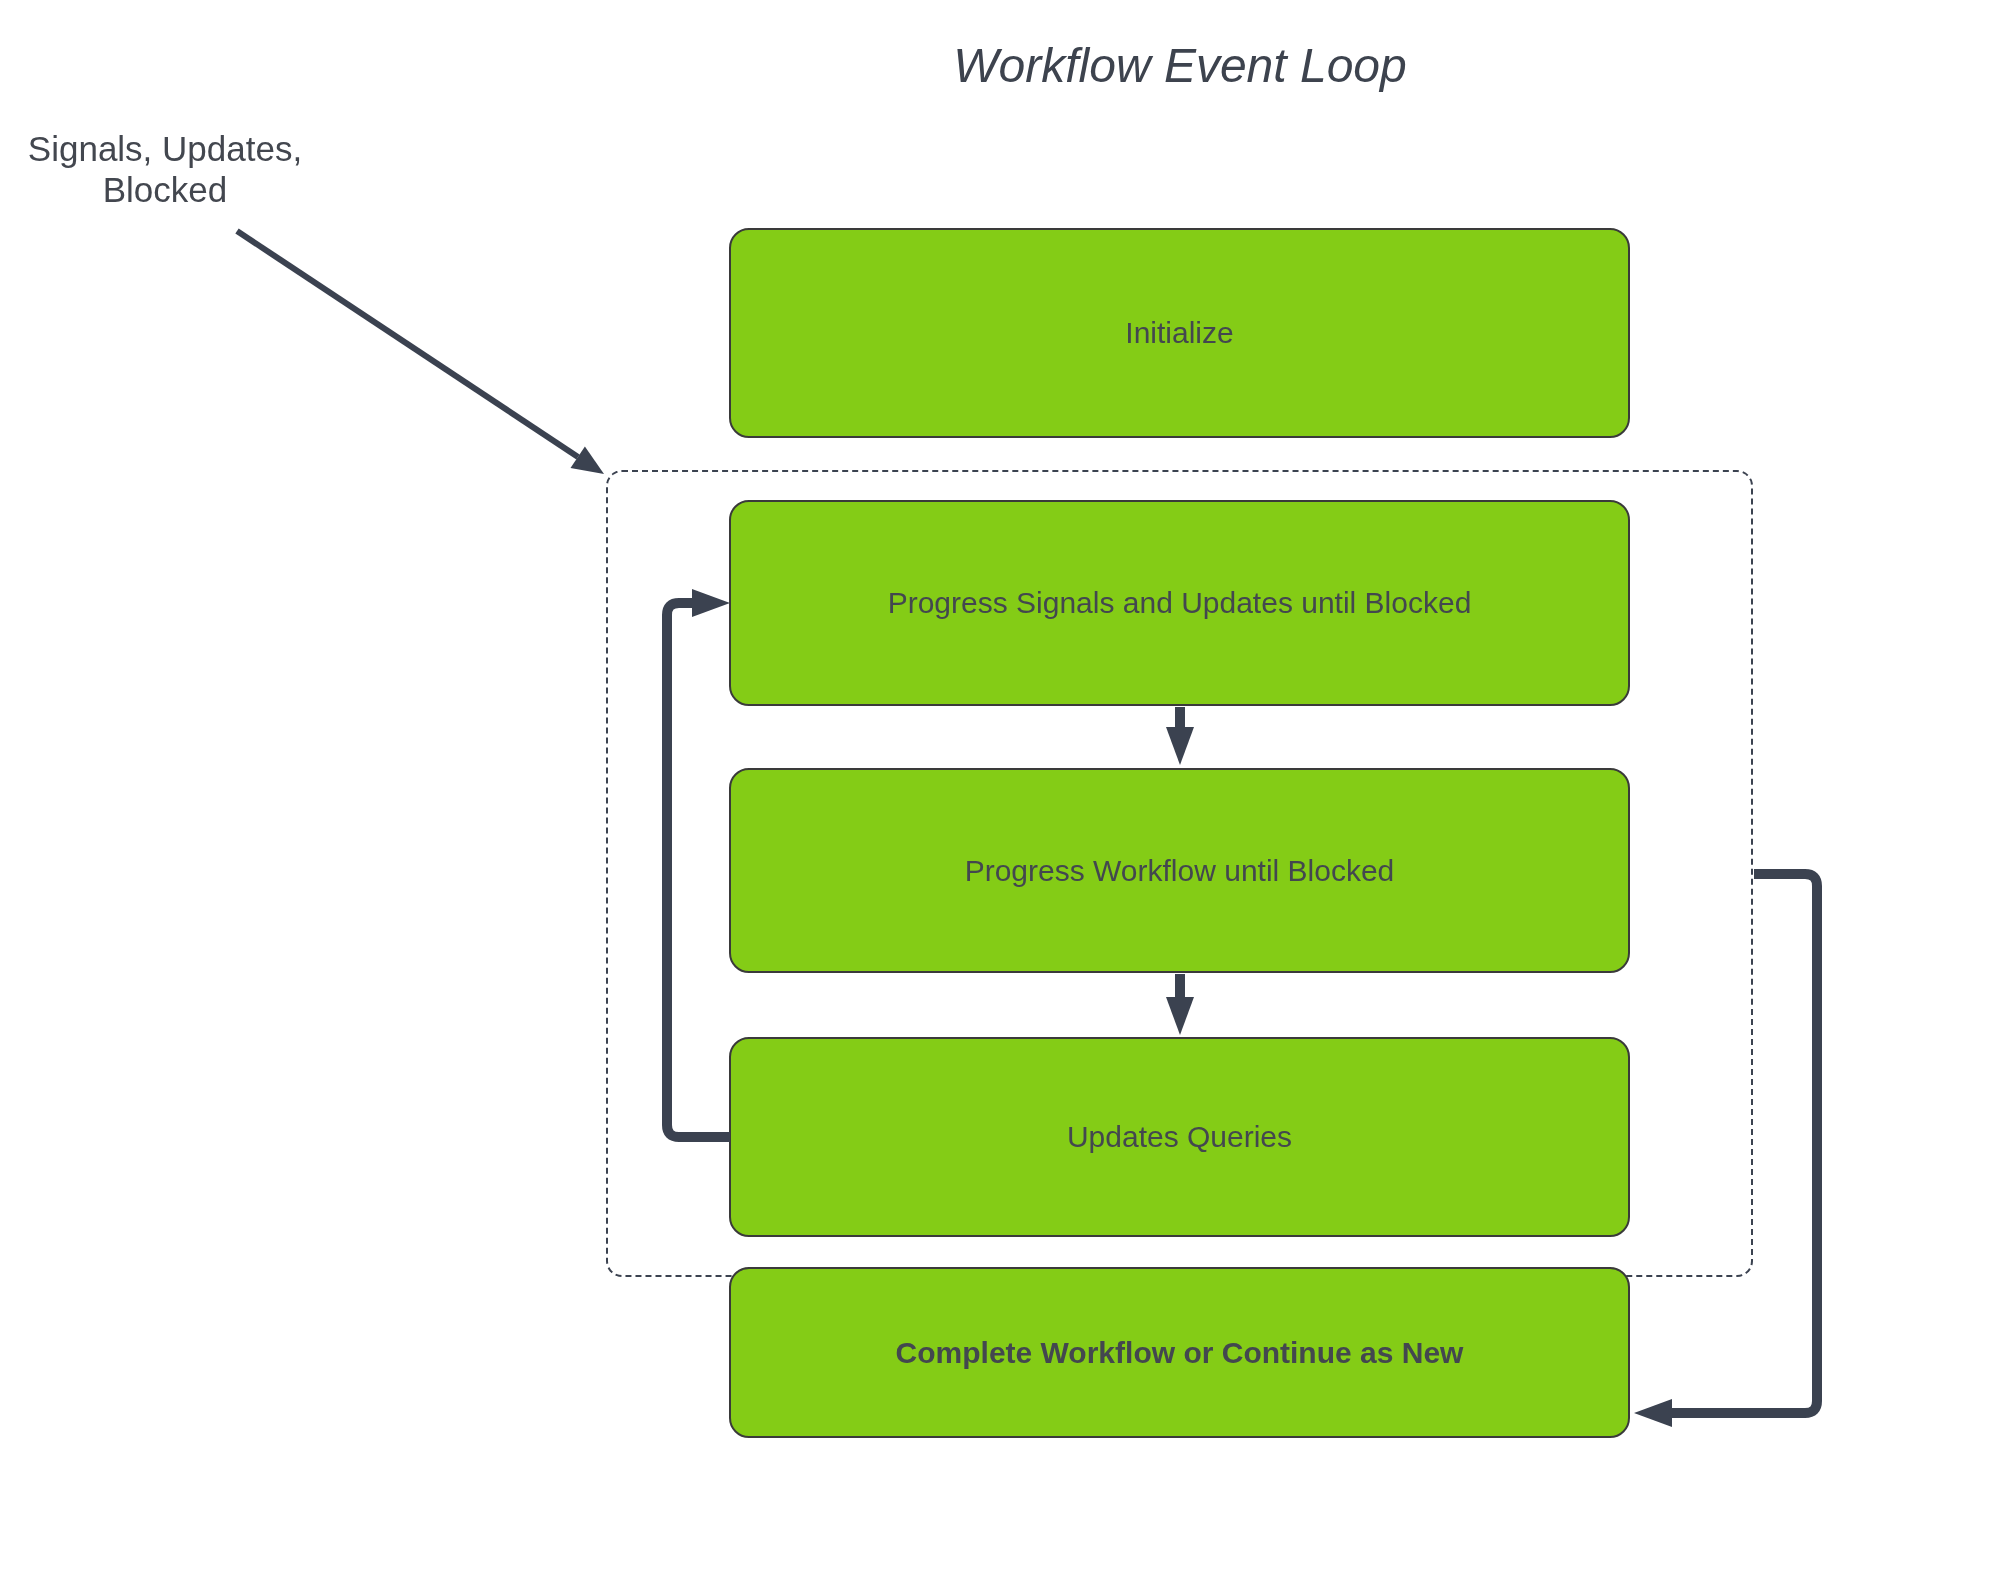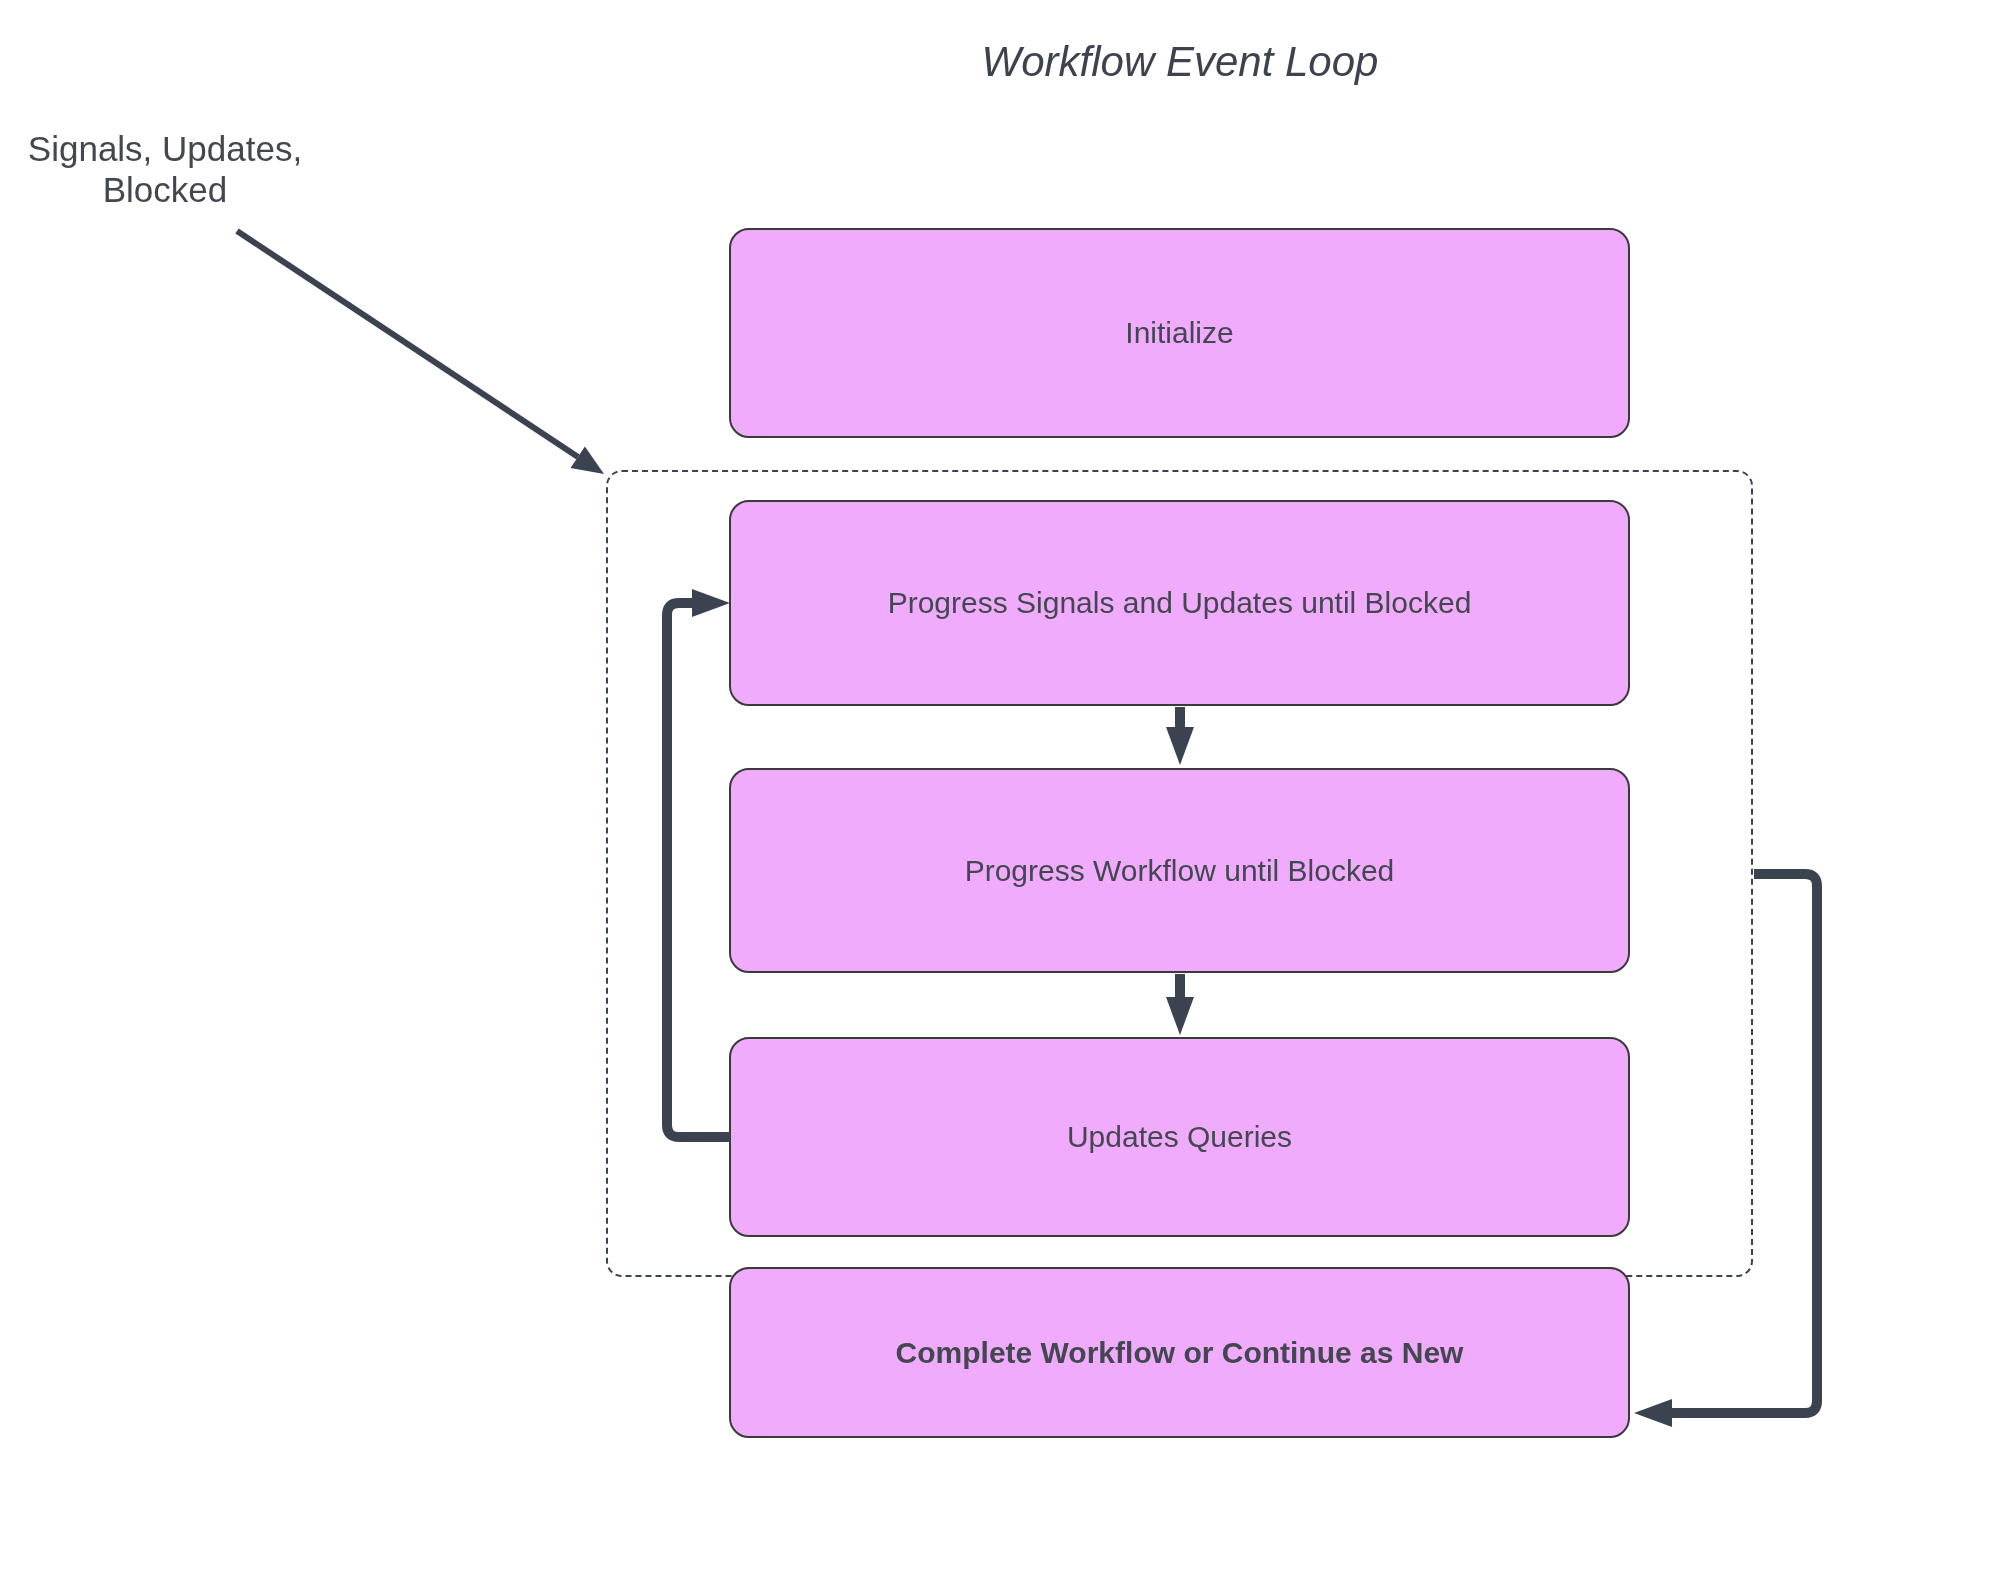--- a/index.html
+++ b/index.html
@@ -9,29 +9,29 @@
     --bg:#ffffff;
   }
   html,body{margin:0;padding:0;}
   body{
     width:2006px;height:1576px;background:var(--bg);
     font-family:"Liberation Sans",sans-serif;
     position:relative;overflow:hidden;color:var(--text);
   }
   .title{
     position:absolute;left:780px;top:38px;width:800px;
-    text-align:center;font-size:42px;font-style:italic;color:#3d434e;
+    text-align:center;font-size:48px;font-style:italic;color:#3d434e;
   }
   .ext-label{
     position:absolute;left:20px;top:128px;width:290px;
     text-align:center;font-size:35px;line-height:41px;color:var(--text);
   }
   .node{
     position:absolute;left:729px;width:901px;box-sizing:border-box;
-    background:#f0abfc;border:2px solid var(--box-border);border-radius:20px;
+    background:#84cc16;border:2px solid var(--box-border);border-radius:20px;
     display:flex;align-items:center;justify-content:center;
     font-size:30px;color:var(--text);text-align:center;
   }
   #node-initialize       {top:228px;height:210px;}
   #node-progress-signals {top:500px;height:206px;}
   #node-progress-workflow{top:768px;height:205px;}
   #node-execute-queries  {top:1037px;height:200px;}
   #node-complete         {top:1267px;height:171px;font-weight:bold;}
   .loop-container{
     position:absolute;left:606px;top:470px;width:1147px;height:807px;

